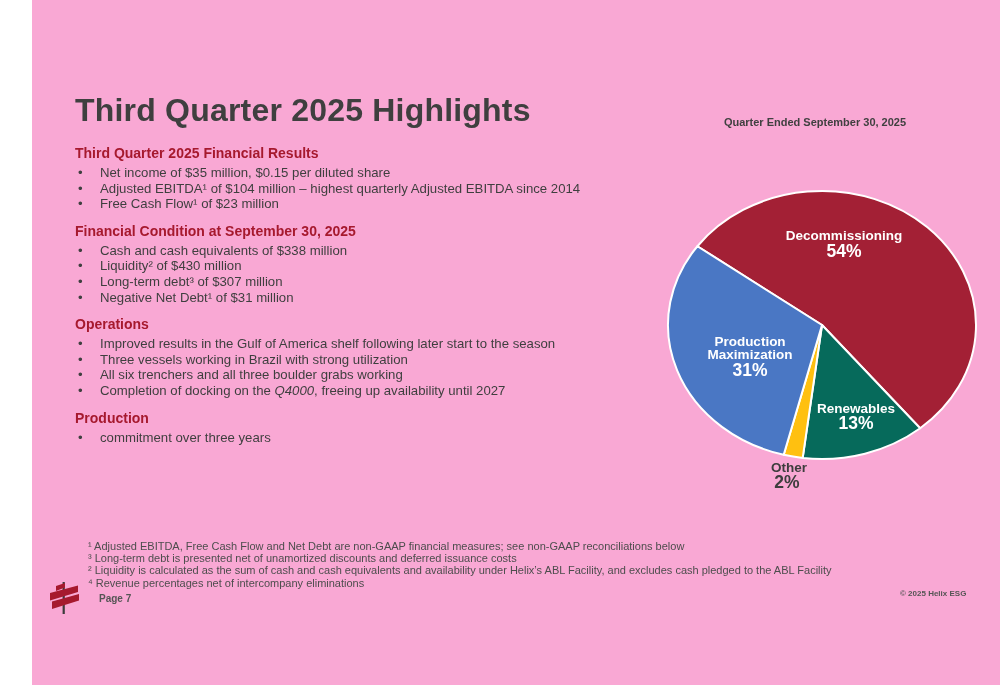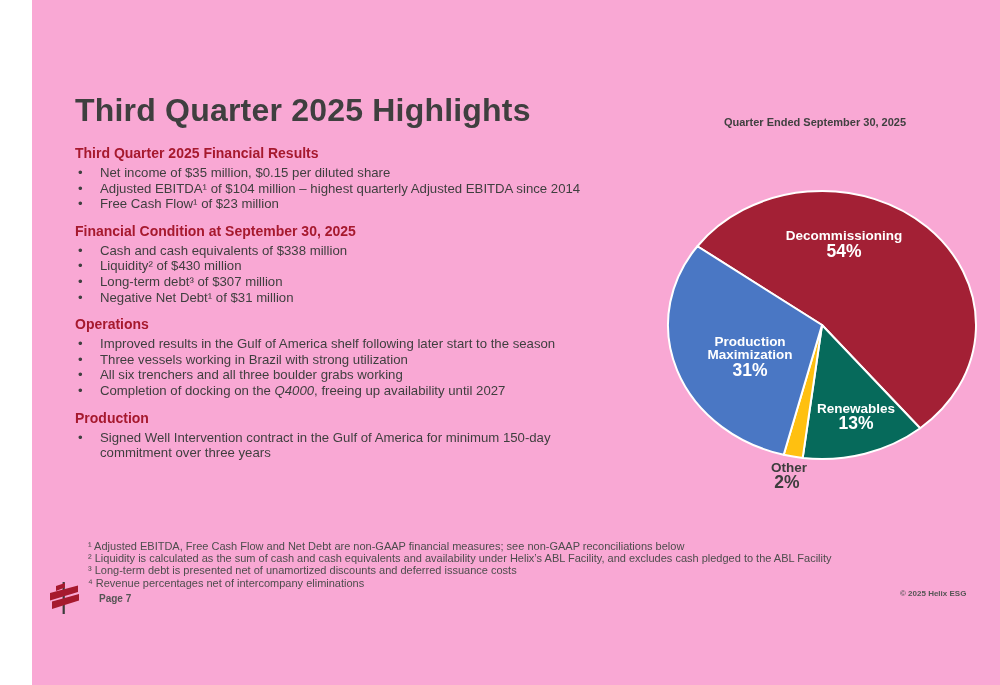--- a/index.html
+++ b/index.html
@@ -84,21 +84,20 @@
             <span class="line">All six trenchers and all three boulder grabs working</span>
           </li>
         <li><span>Completion of docking on the </span><i>Q4000</i><span>, freeing up availability until 2027</span></li>
       </ul>
     </section>
 
     <section>
       <h2>Production</h2>
       <ul>
         <li>
-          <span class="line">Signed Well Intervention contract in the Gulf of America for minimum 150-day</span>
             <span class="line">commitment over three years</span>
         </li>
       </ul>
     </section>
   </div>
 
   <div class="chart-head">
     <div class="chart-subtitle">Quarter Ended September 30, 2025</div>
   </div>
 
@@ -113,22 +112,22 @@
       <text x="199" y="243" text-anchor="middle" dominant-baseline="central" font-size="17.5" font-weight="bold" fill="#ffffff">13%</text>
       <text x="132" y="287" text-anchor="middle" dominant-baseline="central" font-size="13.5" font-weight="bold" fill="#3d3d3d">Other</text>
       <text x="130" y="302" text-anchor="middle" dominant-baseline="central" font-size="17.5" font-weight="bold" fill="#3d3d3d">2%</text>
       <text x="93" y="161" text-anchor="middle" dominant-baseline="central" font-size="13.5" font-weight="bold" fill="#ffffff">Production</text>
       <text x="93" y="174" text-anchor="middle" dominant-baseline="central" font-size="13.5" font-weight="bold" fill="#ffffff">Maximization</text>
       <text x="93" y="190" text-anchor="middle" dominant-baseline="central" font-size="17.5" font-weight="bold" fill="#ffffff">31%</text>
     </svg>
 
   <div class="footnotes">
     <div>¹ Adjusted EBITDA, Free Cash Flow and Net Debt are non-GAAP financial measures; see non-GAAP reconciliations below</div>
+    <div>³ Long-term debt is presented net of unamortized discounts and deferred issuance costs</div>
     <div>² Liquidity is calculated as the sum of cash and cash equivalents and availability under Helix’s ABL Facility, and excludes cash pledged to the ABL Facility</div>
-    <div>³ Long-term debt is presented net of unamortized discounts and deferred issuance costs</div>
     <div>⁴ Revenue percentages net of intercompany eliminations</div>
   </div>
 
   <svg class="logo" width="34" height="32" viewBox="0 0 34 32">
     <rect x="15.6" y="0" width="2.2" height="32" fill="#3b3b3b"></rect>
     <polygon points="9,4 18,1 18,5.5 9,9" fill="#A6192E"></polygon>
     <polygon points="3,11 31,3.5 31,10 3,18.5" fill="#A6192E"></polygon>
     <polygon points="5,19.5 32,12 32,18.5 5,27" fill="#A6192E"></polygon>
   </svg>
 

